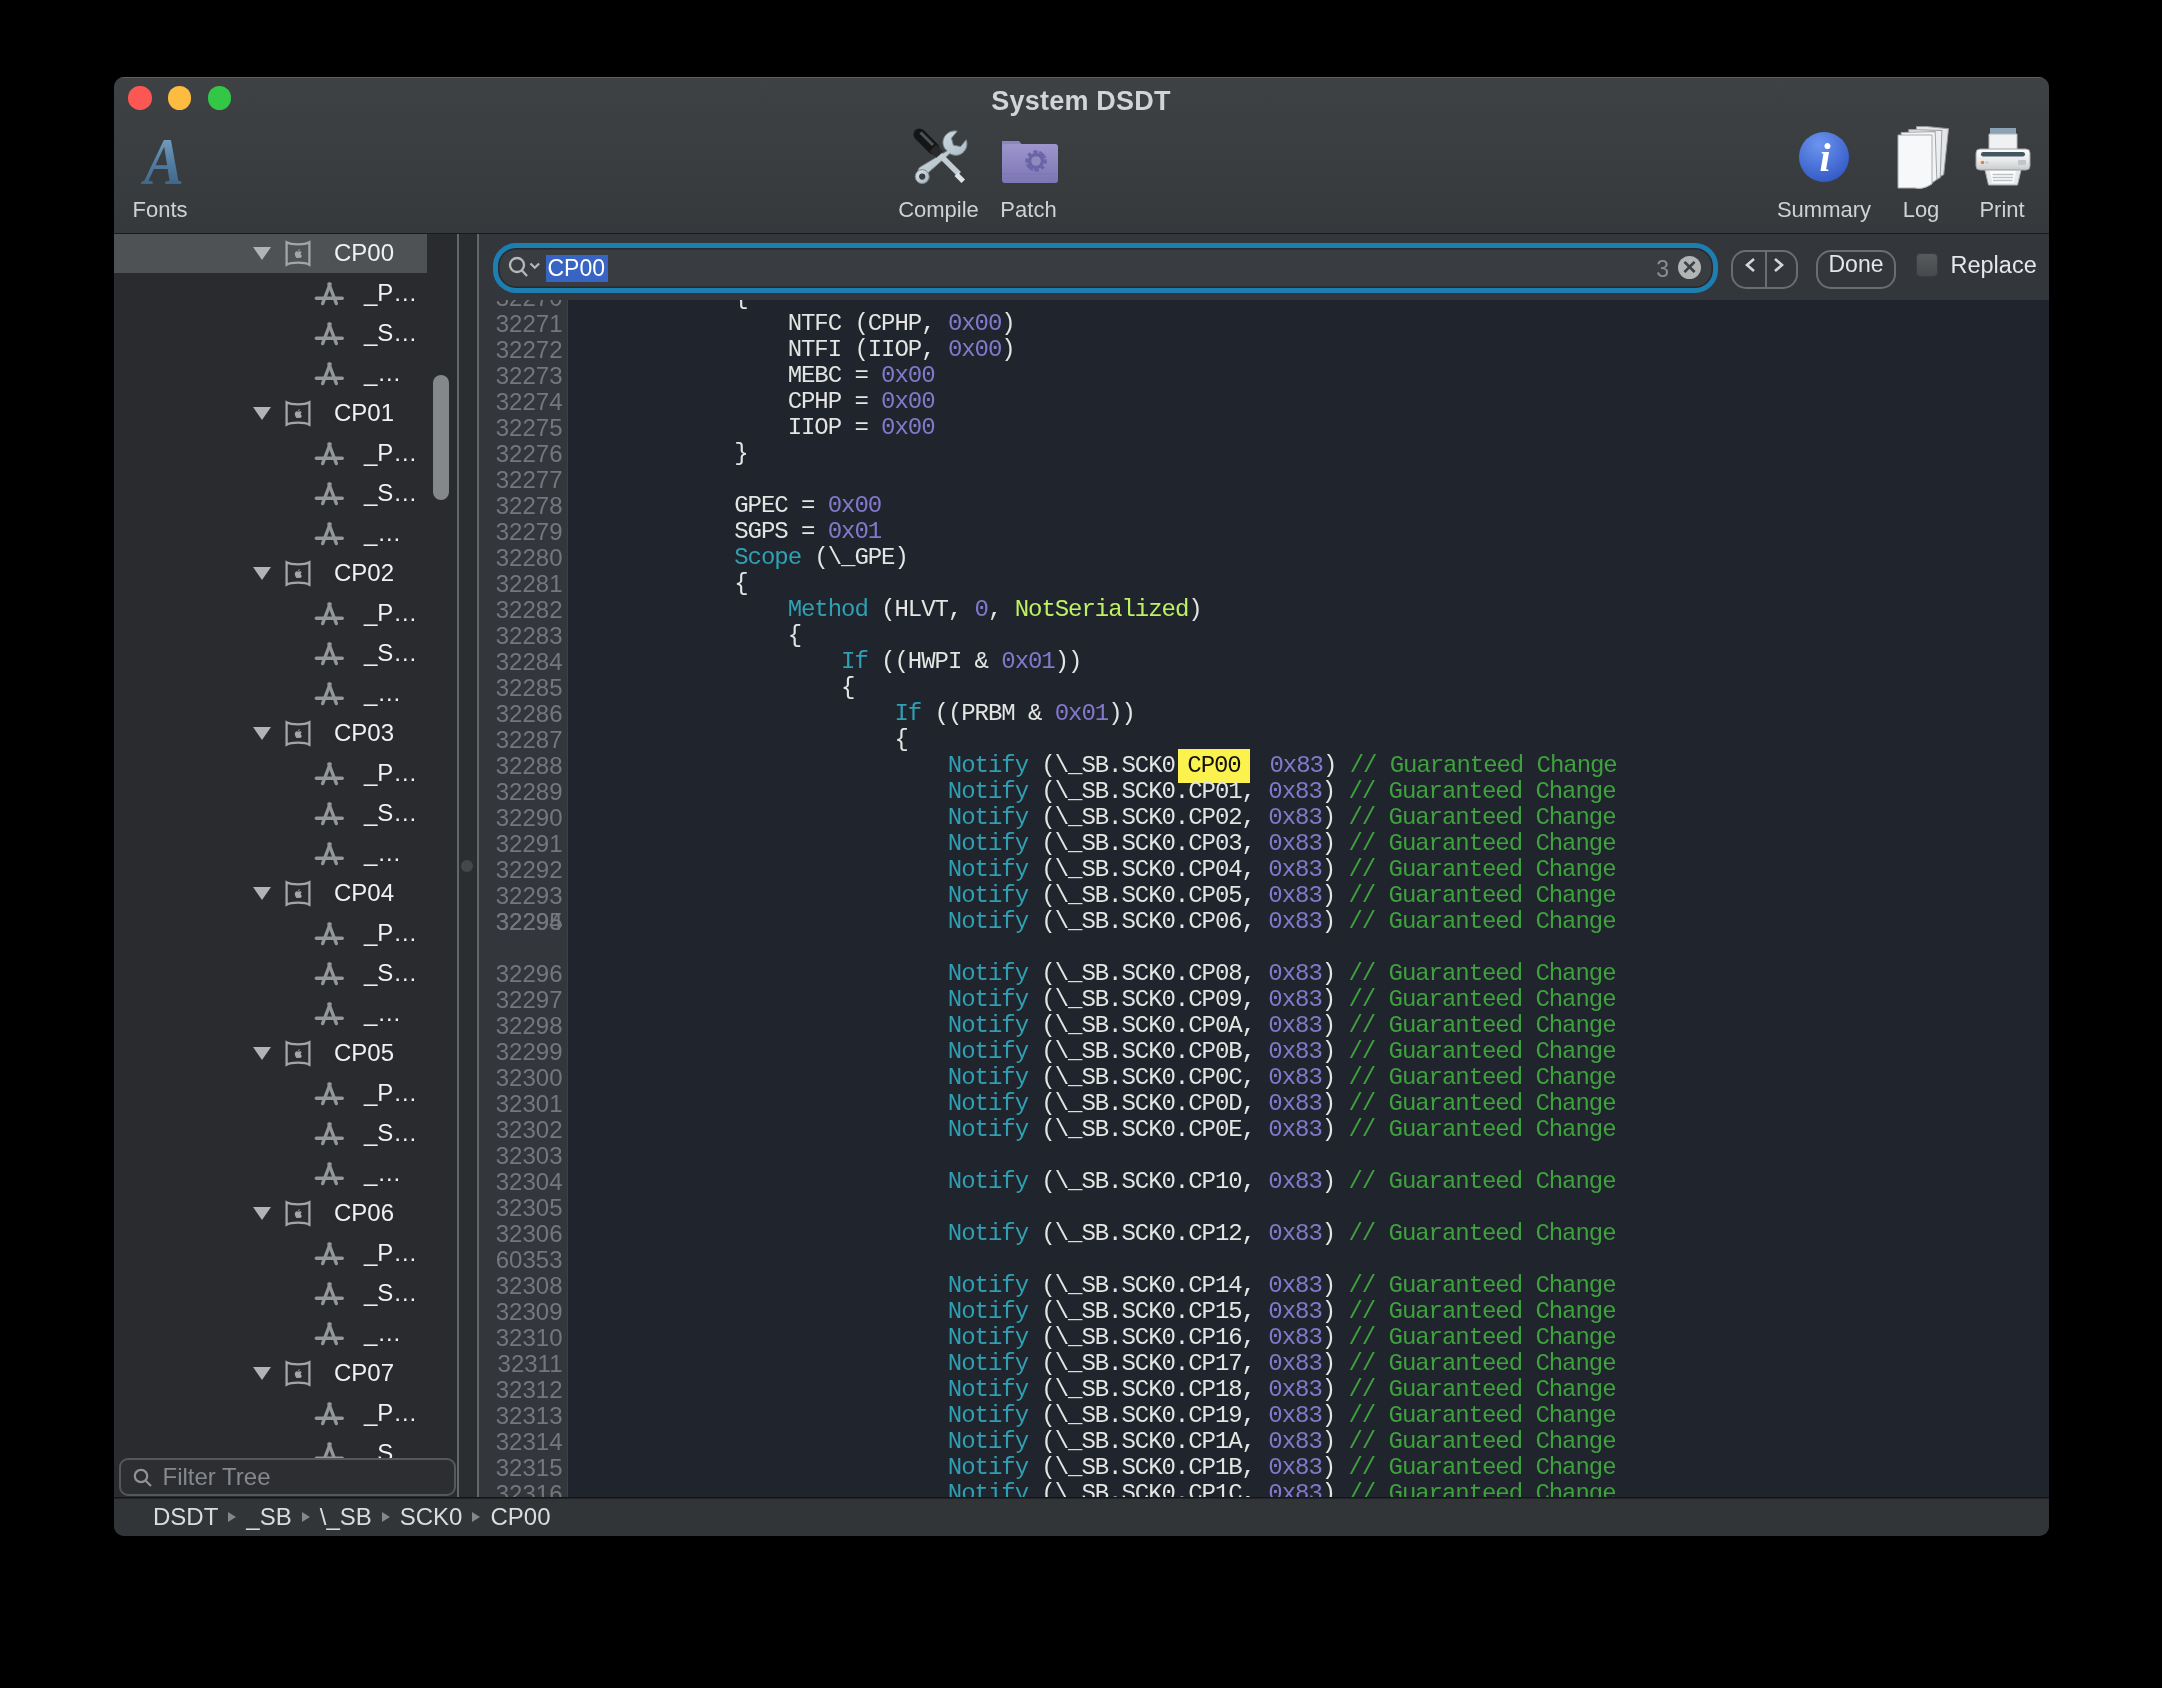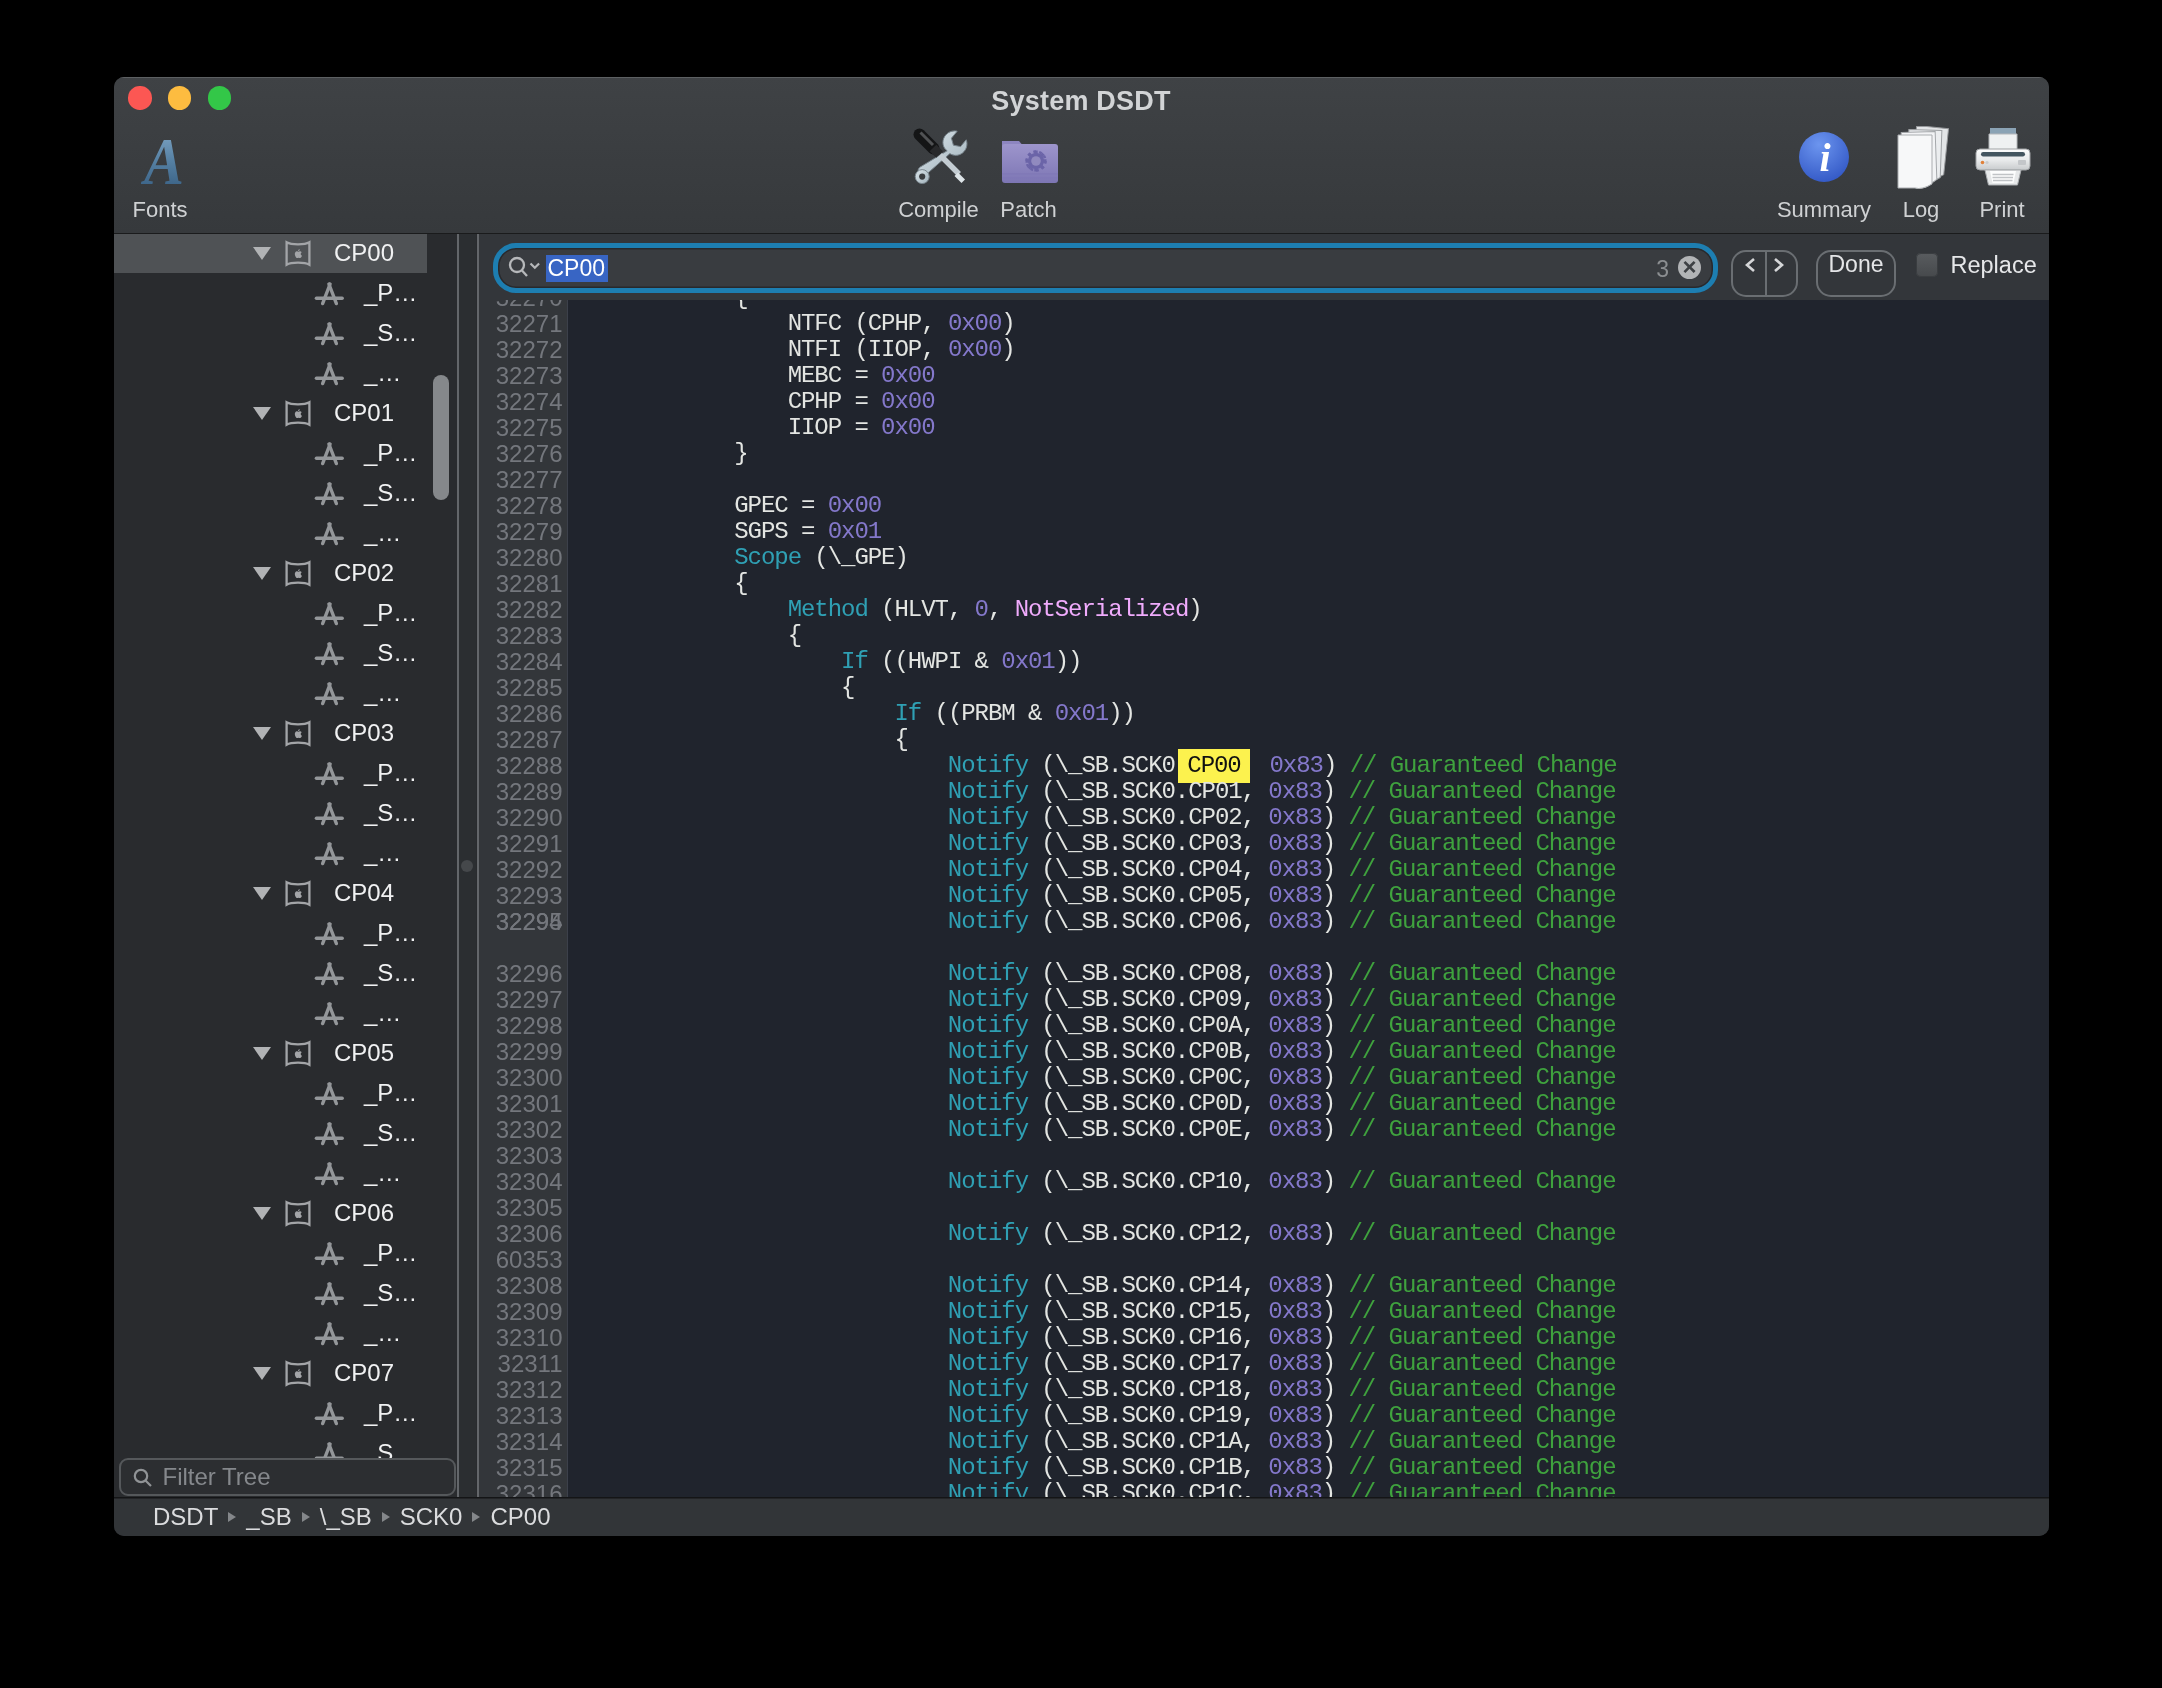--- a/index.html
+++ b/index.html
@@ -24,34 +24,34 @@
 #div1{position:absolute;left:343.5px;top:157.5px;width:1.8px;height:1262.5px;background:#63666a}
 #divbg{position:absolute;left:345.3px;top:157.5px;width:17.7px;height:1262.5px;background:#2b2e31}
 #div2{position:absolute;left:363px;top:157.5px;width:2px;height:1262.5px;background:#63666a}
 #dimple{position:absolute;left:347.5px;top:783.5px;width:12px;height:12px;border-radius:50%;background:#45484b}
 
 #strip{position:absolute;left:365px;top:157.5px;width:1570px;height:66px;background:#33363a}
 #sbox{position:absolute;left:14px;top:9px;width:1225.5px;height:50px;border:5px solid #1d7eb1;border-radius:23px;background:#393c40;box-shadow:inset 0 0 0 1.5px #28292c}
 #stext{position:absolute;left:48px;top:7px;font-size:23px;line-height:27px;color:#fff;background:#3865c4;padding:0 3px 0 2px}
 #scount{position:absolute;right:44px;top:8px;font-size:23px;color:#8b8e91}
 #sx{position:absolute;right:12px;top:8px;width:23px;height:23px;border-radius:50%;background:#b2b4b6;color:#3e4144;font-size:24px;line-height:22px;text-align:center;font-weight:700}
-.cap{position:absolute;top:16px;height:47px;border:2px solid #6a6e72;border-radius:15px}
+.cap{position:absolute;top:16px;height:39px;border:2px solid #6a6e72;border-radius:15px}
 #arr{left:1252.5px;width:67px}
 #arr .mid{position:absolute;left:50%;top:0;width:2px;height:100%;background:#6a6e72}
 #done{left:1337.5px;width:80px;color:#e4e5e7;font-size:23px;text-align:center;line-height:25.5px}
 #cbx{position:absolute;left:1437px;top:19px;width:22.5px;height:24px;border-radius:5px;background:linear-gradient(#595c5f,#46494c);box-shadow:inset 0 0 0 1px #3a3d40}
 #replab{position:absolute;left:1472px;top:18px;font-size:23.5px;color:#e6e7e9}
 
 #view{position:absolute;left:365px;top:223.5px;width:1570px;height:1196.5px;background:#20242d;overflow:hidden}
 #gutbg{position:absolute;left:0;top:0;width:88px;height:100%;background:#33363a}
 #gutline{position:absolute;left:88px;top:0;width:1.5px;height:100%;background:#3c404a}
 .gn{position:absolute;left:0;width:84px;text-align:right;font-size:24px;line-height:28px;color:#74777d}
 .cl{position:absolute;left:95.5px;white-space:pre;font-family:"Liberation Mono",monospace;font-size:24px;line-height:26px;letter-spacing:-1.05px}
 .cl i{font-style:normal}
-i.w{color:#e3e5e2} i.t{color:#2fa0b4} i.p{color:#8478cb} i.k{color:#f0abfc} i.g{color:#3fa23e}
+i.w{color:#e3e5e2} i.t{color:#2fa0b4} i.p{color:#8478cb} i.k{color:#bef264} i.g{color:#3fa23e}
 .hl{position:absolute;left:699.5px;width:72px;height:34px;background:#fcf24e;color:#111;font-family:"Liberation Mono",monospace;font-size:24px;letter-spacing:-1.05px;text-align:center;line-height:34px}
 
 #filter{position:absolute;left:5px;top:1224px;width:337px;height:38px;border:2px solid #55585b;border-radius:9px;background:#2c2e31}
 #filter svg{position:absolute;left:11px;top:7px}
 #filter span{position:absolute;left:42px;top:3px;font-size:24px;line-height:28px;color:#85888c}
 #bread{position:absolute;left:0;top:1420px;width:100%;height:39.5px;background:#323538;box-shadow:inset 0 1.5px 0 #141516;color:#dbdcde;font-size:24px}
 #bread .sep{display:inline-block;width:0;height:0;border-left:8px solid #84878a;border-top:5.5px solid transparent;border-bottom:5.5px solid transparent;margin:0 10px 2px 10px;vertical-align:middle}
 #bread .in{position:absolute;left:39.5px;top:6px;white-space:nowrap}
 </style></head><body>
 <div id="win">

